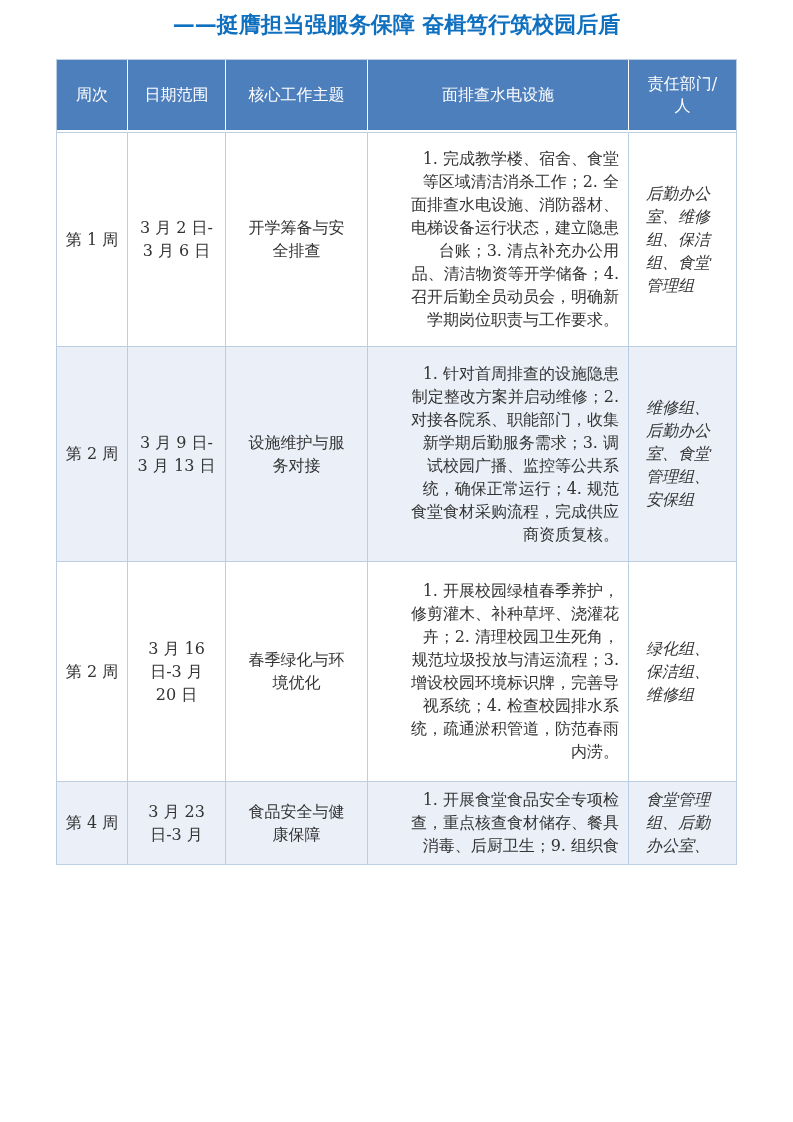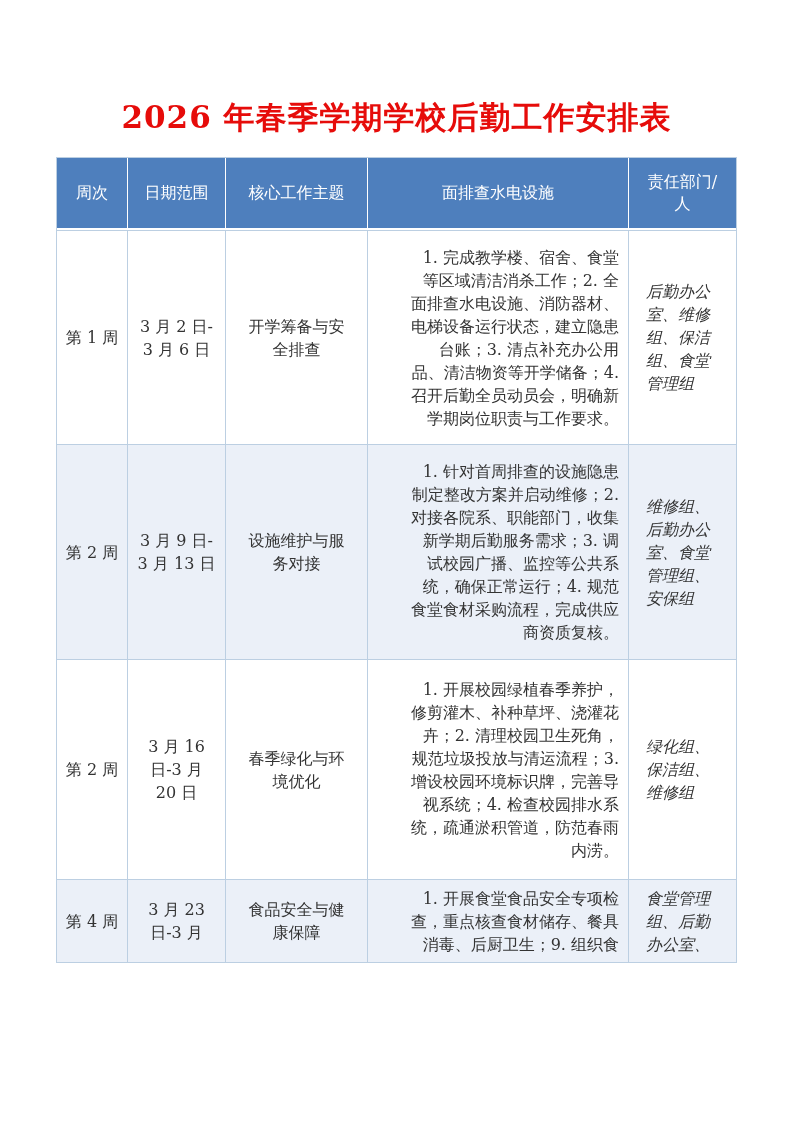--- a/index.html
+++ b/index.html
@@ -82,21 +82,21 @@
   tr.h-header{height:72px;}
   tr.r1{height:215px;}
   tr.r2{height:215px;}
   tr.r3{height:220px;}
   tr.r4{height:82px;}
 </style>
 </head>
 <body>
 
 <div class="page">
-  <h1 class="title">2026 年春季学期学校后勤工作安排表</h1>
+  <h2 class="subtitle">——挺膺担当强服务保障 奋楫笃行筑校园后盾</h2>
 
   <table class="schedule">
     <colgroup>
       <col style="width:71px">
       <col style="width:98px">
       <col style="width:142px">
       <col style="width:261px">
       <col style="width:107px">
     </colgroup>
     <thead>

